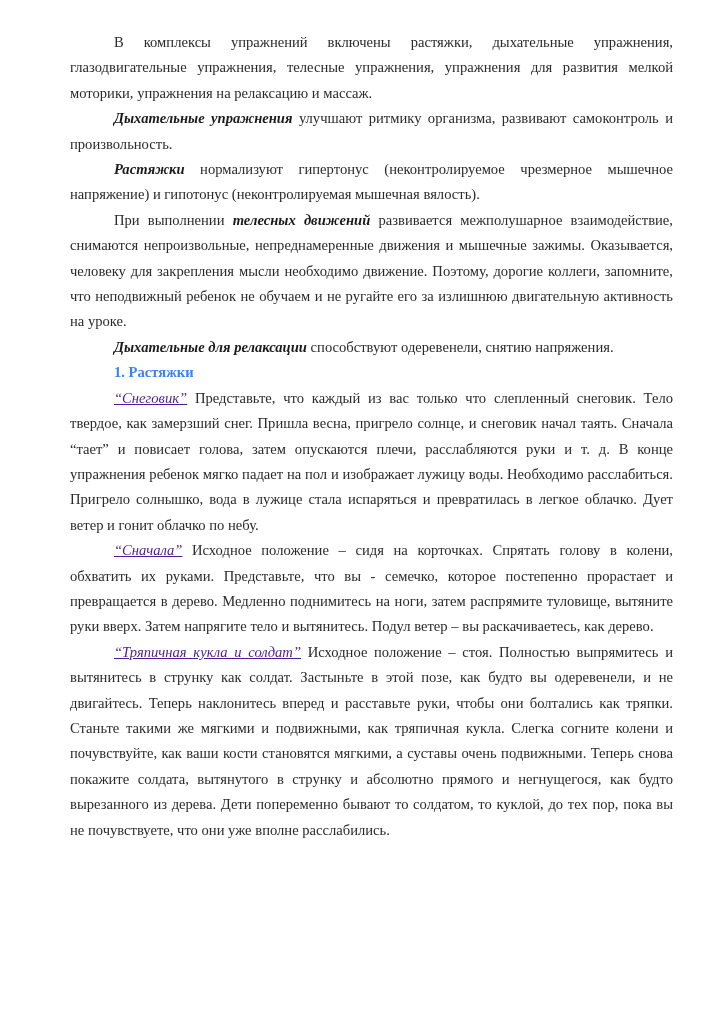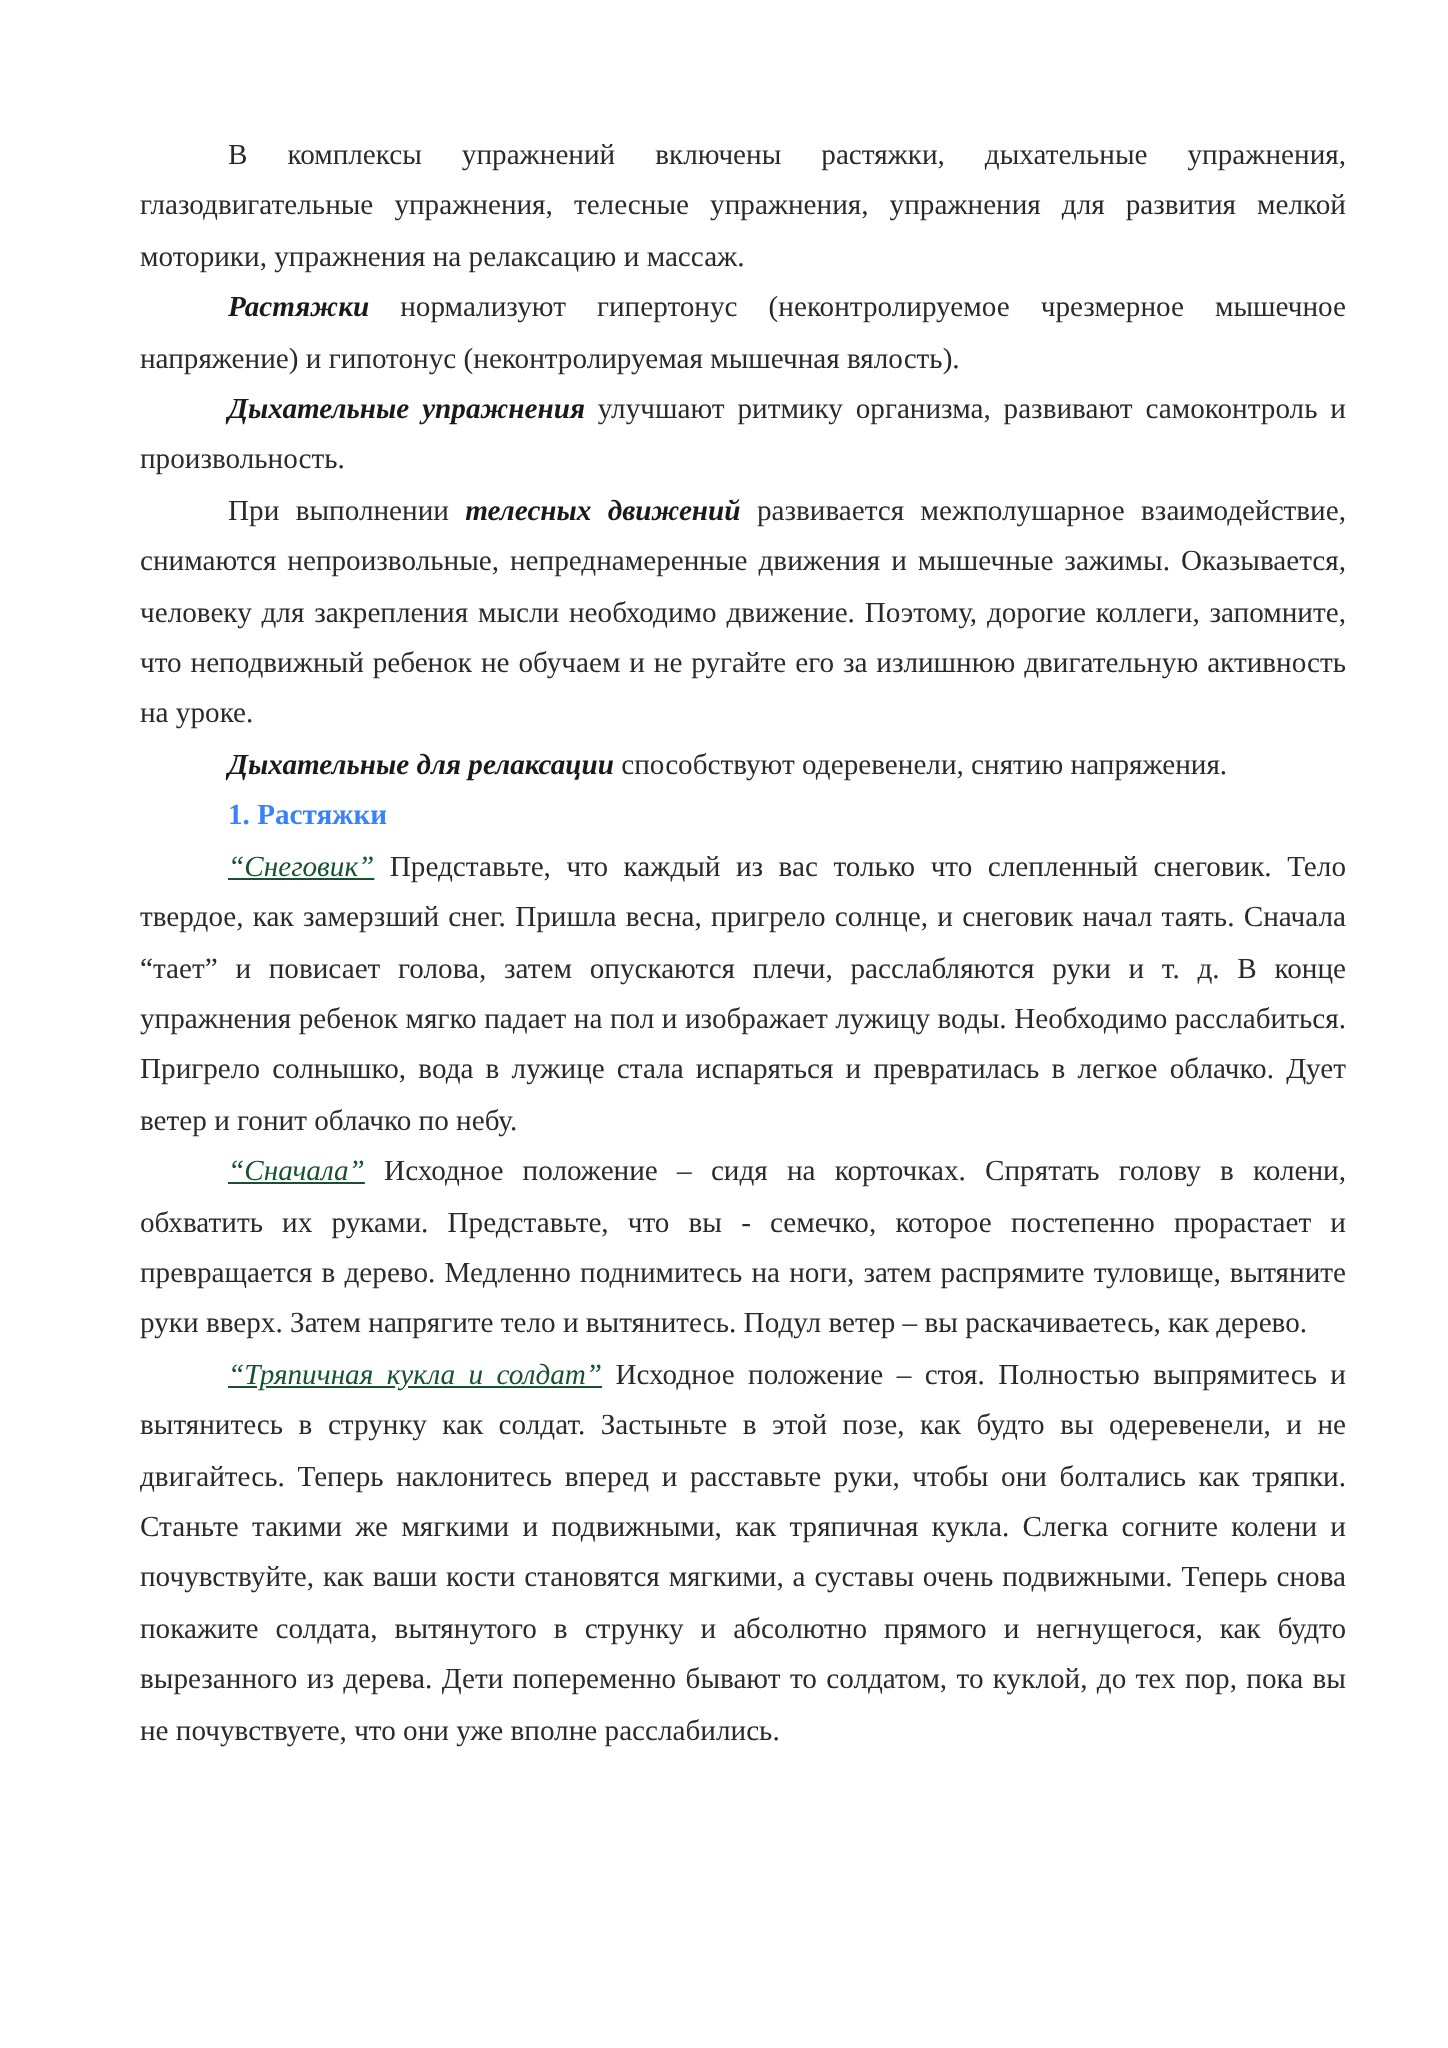--- a/index.html
+++ b/index.html
@@ -15,57 +15,56 @@
     }
     .page {
       position: absolute;
       left: 70px;
       top: 30px;
       width: 603px;
       font-family: "Liberation Serif", serif;
       font-size: 14.6px;
       line-height: 25.4px;
       color: #2a2a2a;
-      margin-top: 36px;
     }
     .para {
       margin: 0;
       text-align: justify;
       text-indent: 44px;
     }
     .term {
       font-weight: bold;
       font-style: italic;
       color: #1a1a1a;
     }
     .heading {
       font-weight: bold;
       color: #3b82f6;
     }
     .title-link {
       font-style: italic;
       text-decoration: underline;
-      color: #14532d;
+      color: #4c1d95;
     }
   </style>
 </head>
 <body>
 
 <div class="page">
 
   <p class="para">
     <span>В комплексы упражнений включены растяжки, дыхательные упражнения, глазодвигательные упражнения, телесные упражнения, упражнения для развития мелкой моторики, упражнения на релаксацию и массаж.</span>
   </p>
 
   <p class="para">
-    <span class="term">Растяжки</span><span> нормализуют гипертонус (неконтролируемое чрезмерное мышечное напряжение) и гипотонус (неконтролируемая мышечная вялость).</span>
+    <span class="term">Дыхательные упражнения</span><span> улучшают ритмику организма, развивают самоконтроль и произвольность.</span>
   </p>
 
   <p class="para">
-    <span class="term">Дыхательные упражнения</span><span> улучшают ритмику организма, развивают самоконтроль и произвольность.</span>
+    <span class="term">Растяжки</span><span> нормализуют гипертонус (неконтролируемое чрезмерное мышечное напряжение) и гипотонус (неконтролируемая мышечная вялость).</span>
   </p>
 
 
   <p class="para">
     <span>При выполнении </span><span class="term">телесных движений</span><span> развивается межполушарное взаимодействие, снимаются непроизвольные, непреднамеренные движения и мышечные зажимы. Оказывается, человеку для закрепления мысли необходимо движение. Поэтому, дорогие коллеги, запомните, что неподвижный ребенок не обучаем и не ругайте его за излишнюю двигательную активность на уроке.</span>
   </p>
 
   <p class="para">
     <span class="term">Дыхательные для релаксации</span><span> способствуют одеревенели, снятию напряжения.</span>
   </p>

